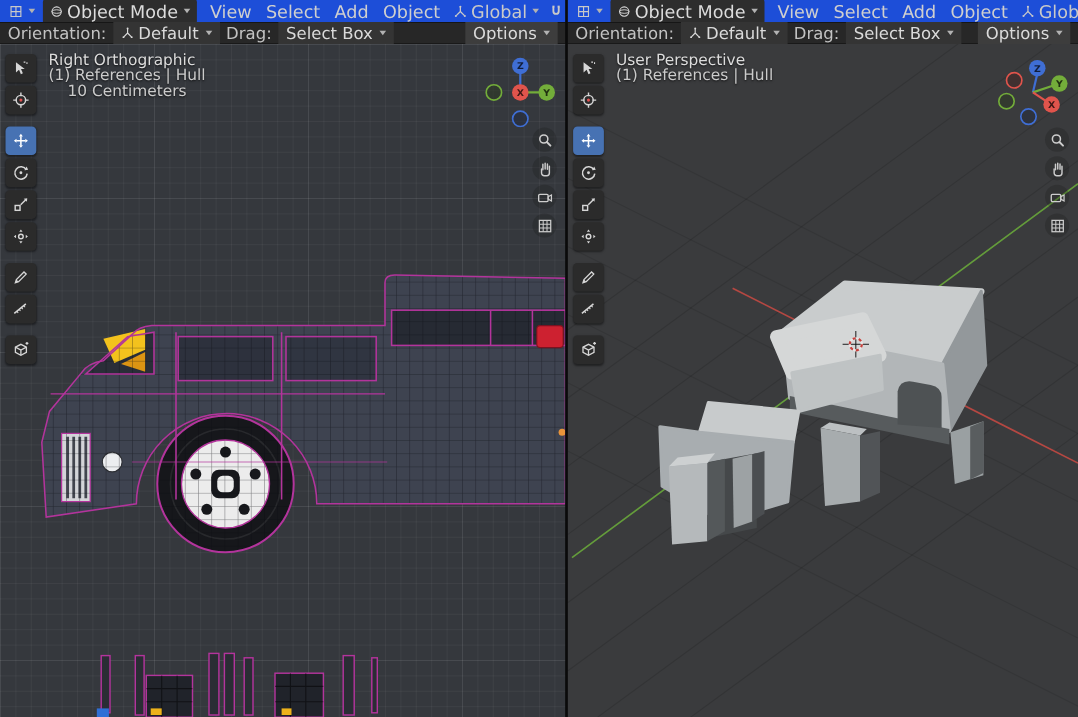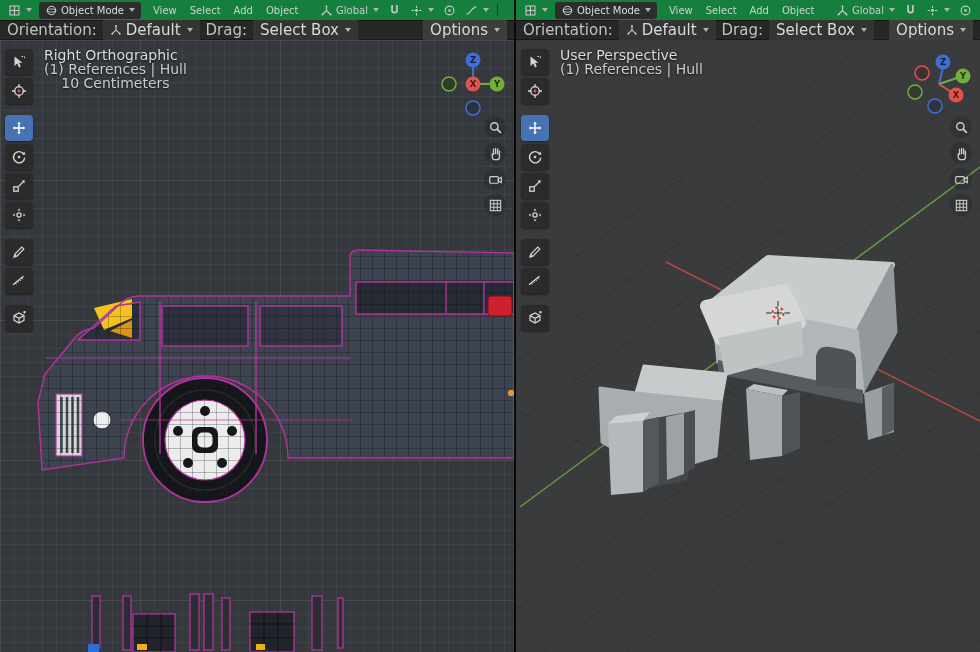--- a/index.html
+++ b/index.html
@@ -3,22 +3,22 @@
 <meta charset="utf-8">
 <style>
   *{margin:0;padding:0;box-sizing:border-box;}
   html,body{background:#000;}
   .app{position:relative;width:980px;height:652px;background:#0a0a0a;overflow:hidden;
        font-family:"DejaVu Sans","Liberation Sans",sans-serif;color:#d2d2d2;}
   .vp{position:absolute;top:0;height:652px;overflow:hidden;}
   .vp-left{left:0;width:514px;}
   .vp-right{left:516px;width:464px;}
 
-  .vp-header{height:20px;background:#15803d;display:flex;align-items:center;gap:1px;
-             padding:0 4px;font-size:10px;color:#cfcfcf;white-space:nowrap;overflow:hidden;}
+  .vp-header{height:20px;background:#1d4ed8;display:flex;align-items:center;gap:1px;
+             padding:0 4px;font-size:16px;color:#cfcfcf;white-space:nowrap;overflow:hidden;}
   .vp-header>*{flex:0 0 auto;}
   .spacer{flex:1 1 0 !important;min-width:0;}
   .hbtn{display:flex;align-items:center;gap:3px;padding:2px 4px;border-radius:3px;color:#c9c9c9;}
   .mode-dd{background:#2d2d2d;padding:2px 6px;margin:0 5px 0 2px;color:#dcdcdc;}
   .menu{padding:2px 6px;border-radius:3px;}
   .caret{width:0;height:0;border-left:3.5px solid transparent;border-right:3.5px solid transparent;
          border-top:4px solid #b2b2b2;margin-left:2px;}
   .sep{width:1px;height:12px;background:#333;margin:0 3px;}
 
   .vp-options{height:20px;background:#272727;display:flex;align-items:center;gap:6px;padding:0 7px;

